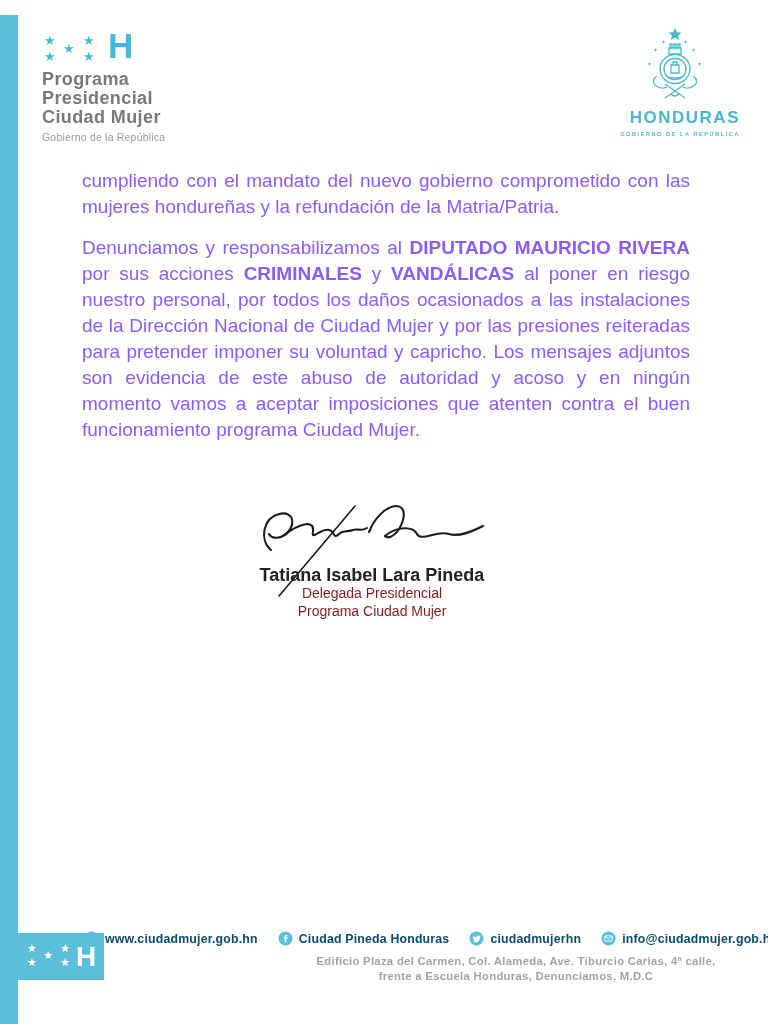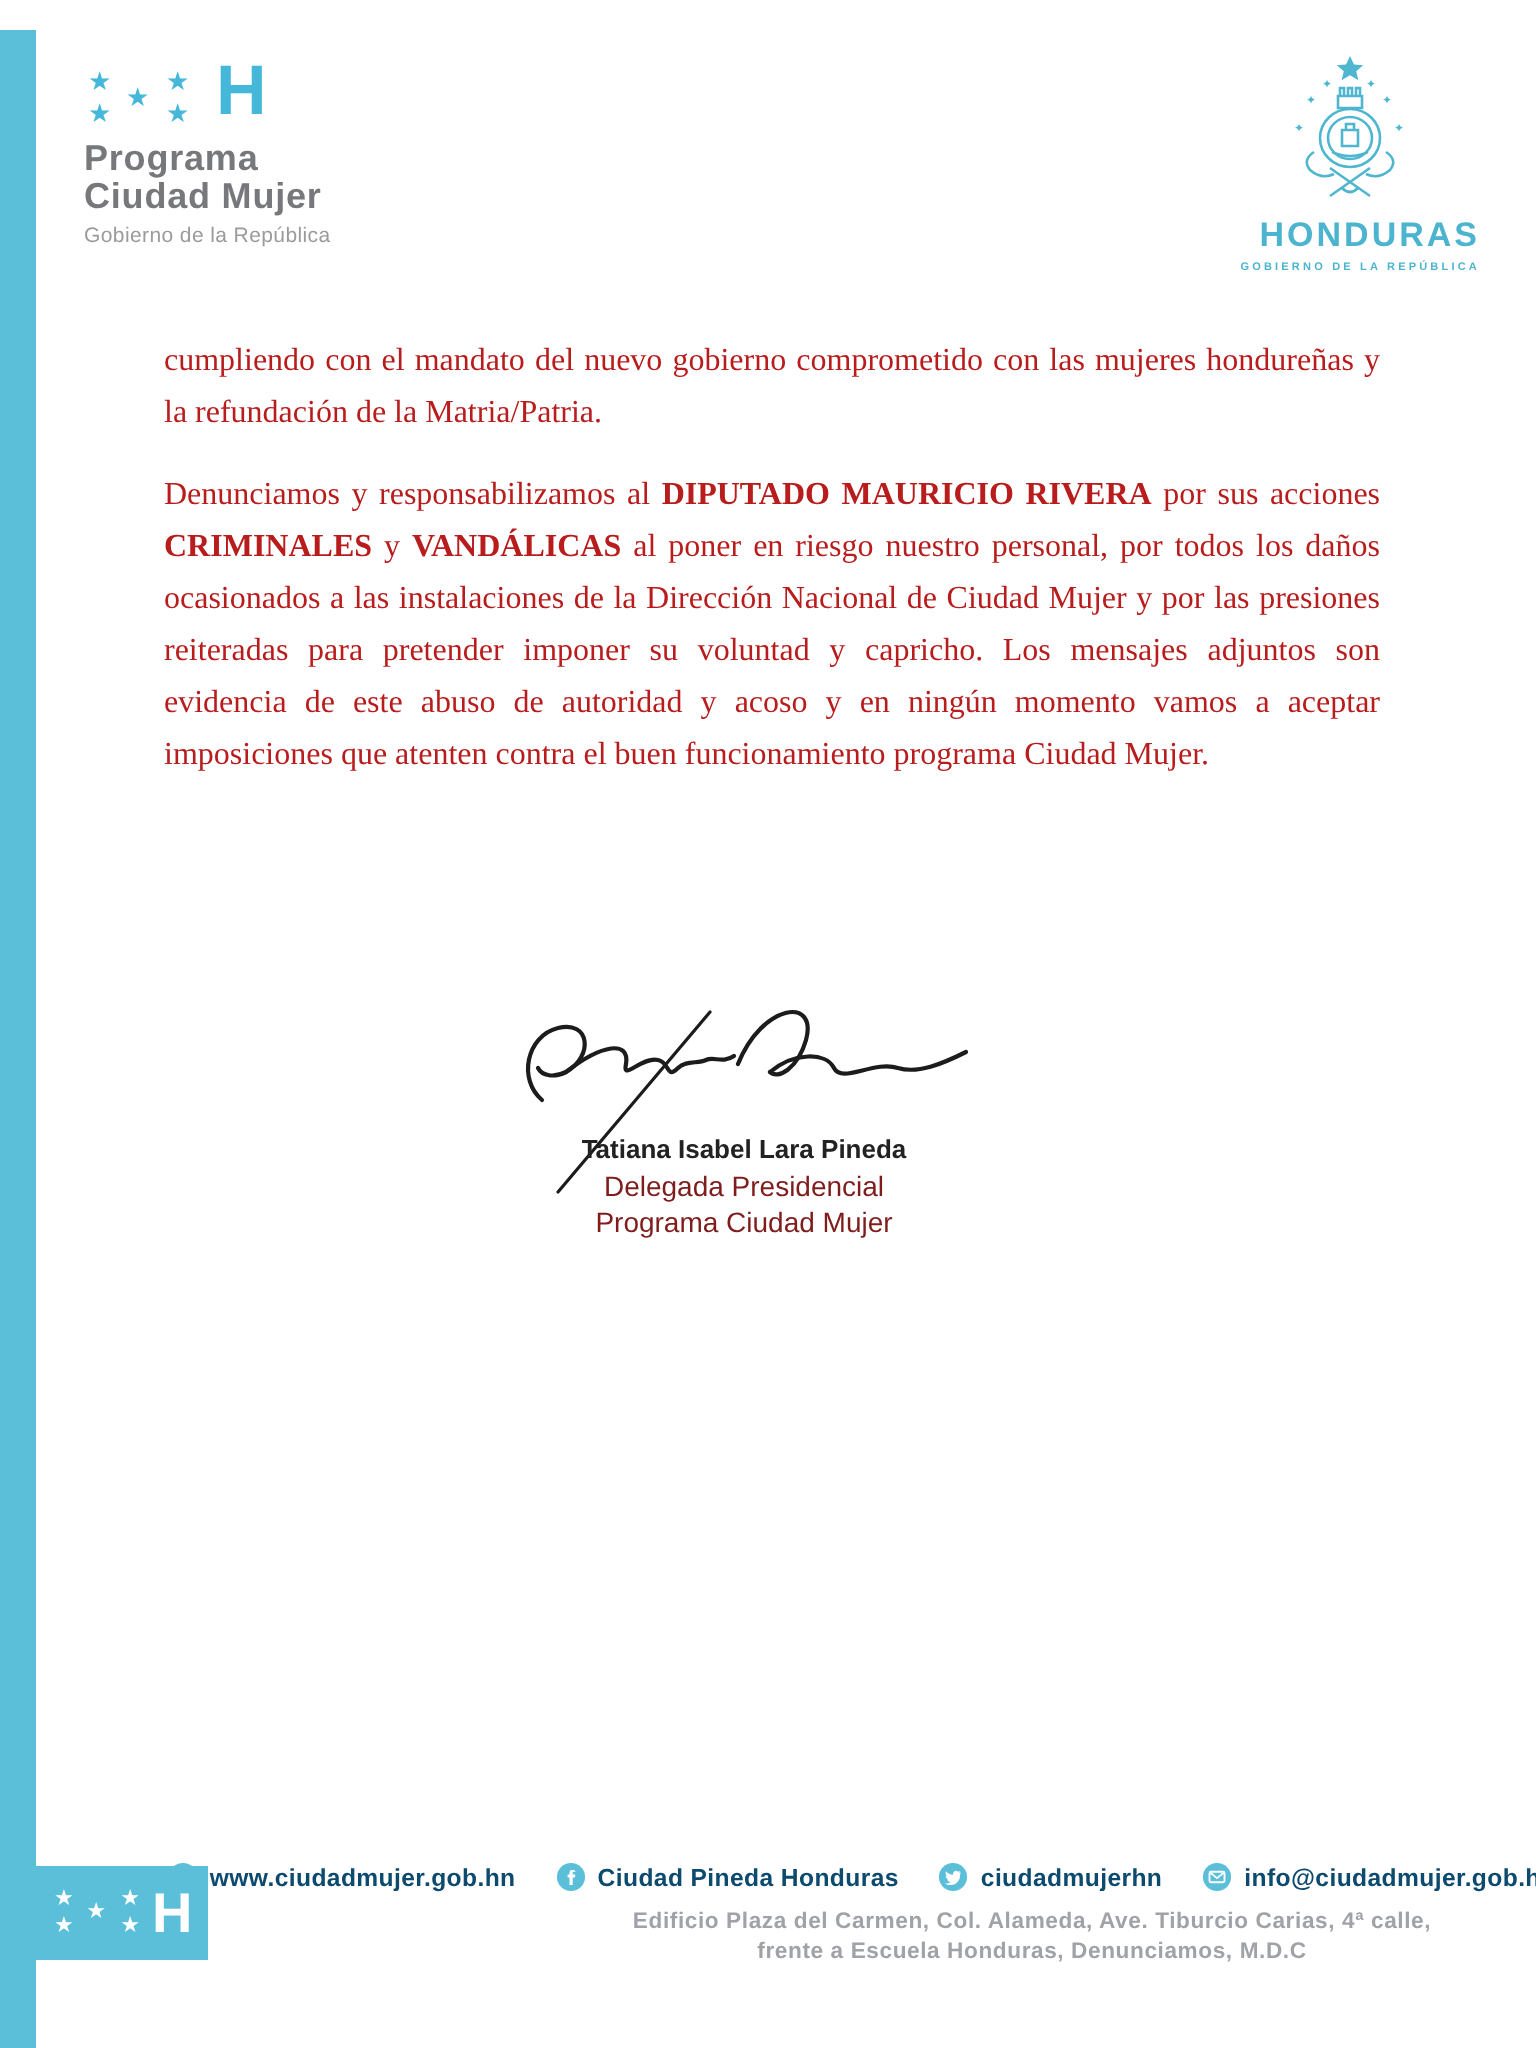--- a/index.html
+++ b/index.html
@@ -23,30 +23,30 @@
   .wordmark{color:#77787b;font-weight:bold;font-size:18px;line-height:19px;letter-spacing:0.4px;margin-top:4px;}
   .gob-tag{color:#9b9b9e;font-size:10.5px;margin-top:4px;letter-spacing:0.2px;}
 
   
   .logo-right{position:absolute;right:28px;top:24px;width:130px;text-align:right;color:#4fb6cf;}
   .coat{display:block;margin:0 auto;}
   .honduras{font-size:17px;font-weight:bold;letter-spacing:1.5px;margin-top:2px;color:#4db4cf;}
   .honduras-tag{font-size:5.5px;font-weight:bold;letter-spacing:1.6px;margin-top:3px;color:#4db4cf;}
 
   
-  .letter{position:absolute;left:82px;top:168px;width:608px;color:#b91c1c;
-    font-size:16px;line-height:26px;font-family:Liberation Serif, serif;}
+  .letter{position:absolute;left:82px;top:168px;width:608px;color:#8b5cf6;
+    font-size:19px;line-height:26px;}
   .letter p{margin:0 0 15px 0;text-align:justify;}
   .letter .b{font-weight:bold;}
 
   
   .sig-block{position:absolute;left:82px;top:488px;width:608px;text-align:center;}
   .sig-inner{display:inline-block;transform:translateX(-14px);}
   .sig-svg{display:block;margin:0 auto -34px auto;}
-  .sig-name{font-weight:bold;font-size:13px;color:#222;line-height:18px;}
+  .sig-name{font-weight:bold;font-size:18px;color:#222;line-height:18px;}
   .sig-title,.sig-org{font-size:14px;color:#7f1d1d;line-height:18px;}
 
   
   .footer{position:absolute;left:112px;right:18px;bottom:40px;}
   .contact-row{display:flex;justify-content:center;align-items:center;gap:10px;
     color:#0c4a6e;font-size:12.3px;font-weight:bold;letter-spacing:0.2px;white-space:nowrap;}
   .contact{display:flex;align-items:center;gap:6px;margin:0 5px;}
   .cicon{width:15px;height:15px;flex:0 0 15px;}
   .address{margin-top:8px;text-align:center;color:#9fa3a8;font-size:11.3px;
     font-weight:bold;line-height:15px;letter-spacing:0.3px;
@@ -69,20 +69,21 @@
       <span class="st s1">★</span>
       <span class="st s2">★</span>
       <span class="st s3">★</span>
       <span class="st s4">★</span>
       <span class="st s5">★</span>
     </div>
     <span class="logo-h">H</span>
   </div>
   <div class="wordmark">
     <div>Programa</div>
+    <div>Presidencial</div>
     <div>Ciudad Mujer</div>
   </div>
   <div class="gob-tag">Gobierno de la República</div>
 </div>
 
 <div class="logo-right">
   <svg class="coat" width="96" height="82" viewBox="0 0 96 82">
     <g fill="none" stroke="#4fb6cf" stroke-width="1.3">
 
       <path d="M48 4 l2 4.2 4.6 .4 -3.5 3 1.1 4.5 -4.2-2.5 -4.2 2.5 1.1-4.5 -3.5-3 4.6-.4 z" fill="#4fb6cf" stroke="none"></path>

